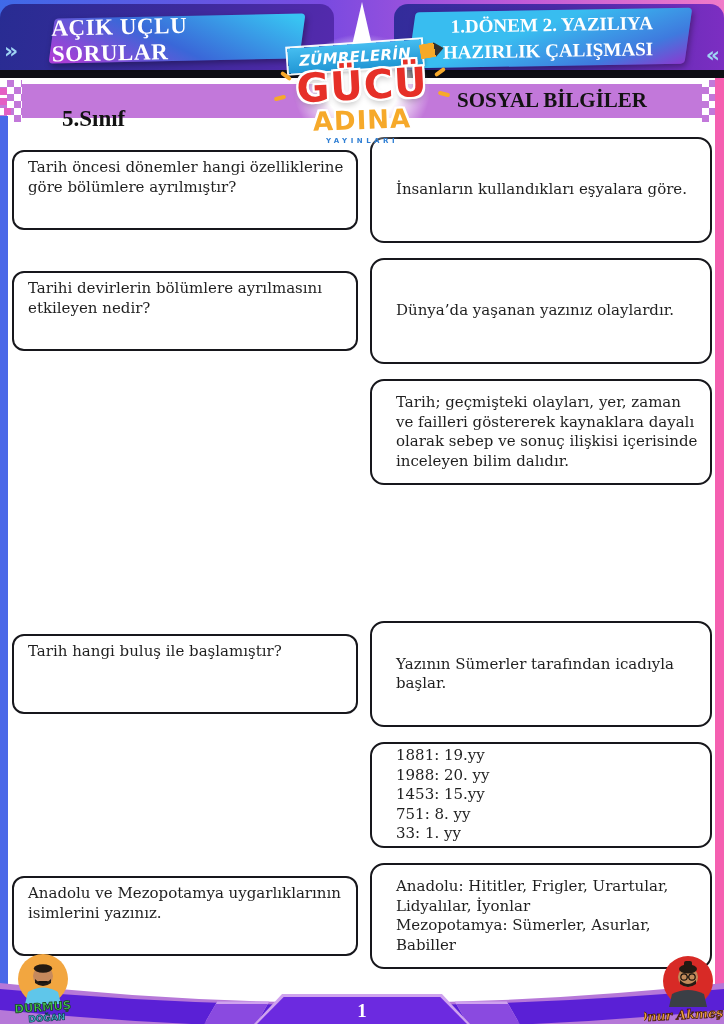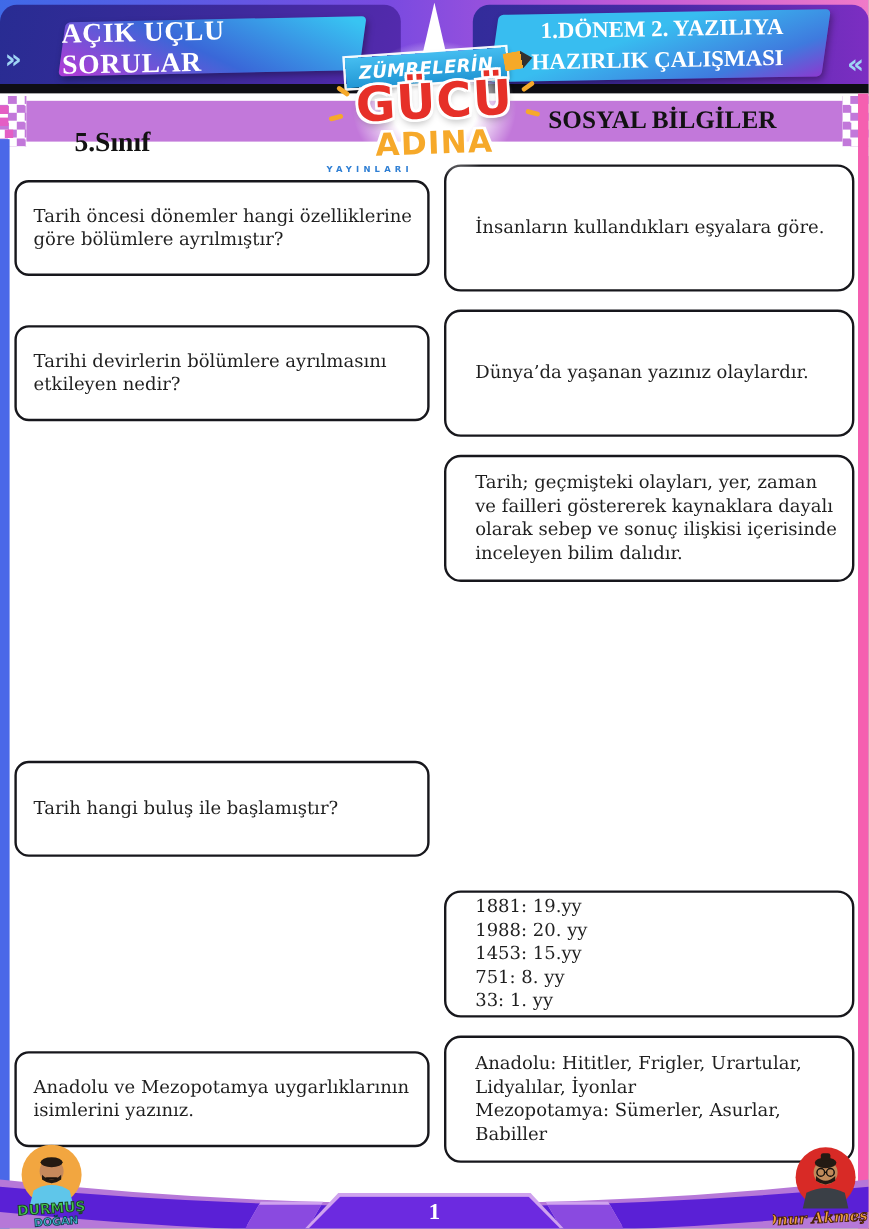--- a/index.html
+++ b/index.html
@@ -57,38 +57,38 @@
         background:linear-gradient(90deg,#f6a928 0 62%,#33302e 62%);
         clip-path:polygon(0 0,62% 0,100% 50%,62% 100%,0 100%);transform:rotate(-6deg);}
   .gucu{position:absolute;left:0;top:62px;width:100%;text-align:center;transform:rotate(-3deg);
         font:900 40px "DejaVu Sans",sans-serif;letter-spacing:1px;color:#e63028;
         text-shadow:-2px 0 0 #fff,2px 0 0 #fff,0 -2px 0 #fff,0 2px 0 #fff,
           -2px -2px 0 #fff,2px -2px 0 #fff,-2px 2px 0 #fff,2px 2px 0 #fff,0 4px 6px rgba(0,0,0,.25);}
   .adina{position:absolute;left:0;top:105px;width:100%;text-align:center;transform:rotate(-2deg);
         font:900 26px "DejaVu Sans",sans-serif;letter-spacing:1px;color:#f6a92a;
         text-shadow:-2px 0 0 #fff,2px 0 0 #fff,0 -2px 0 #fff,0 2px 0 #fff,
           -2px -2px 0 #fff,2px -2px 0 #fff,-2px 2px 0 #fff,2px 2px 0 #fff;}
-  .yayin{position:absolute;left:0;top:137px;width:100%;text-align:left;
+  .yayin{position:absolute;left:0;top:137px;width:100%;text-align:center;
         font:800 7px "DejaVu Sans",sans-serif;letter-spacing:3.5px;color:#2f7fd4;}
   .spark{position:absolute;width:12px;height:4px;border-radius:2px;background:#f6a92a;}
   .sp1{left:8px;top:74px;transform:rotate(35deg);}
   .sp2{left:2px;top:96px;transform:rotate(-15deg);}
   .sp3{right:6px;top:70px;transform:rotate(-35deg);}
   .sp4{right:2px;top:92px;transform:rotate(15deg);}
 
   
   .edge-l{position:absolute;left:0;top:116px;bottom:0;width:8px;background:#4a68e8;}
   .edge-r{position:absolute;right:0;top:78px;bottom:0;width:9px;background:#f55fb0;}
 
   
   .qa-list{position:absolute;left:12px;top:137px;width:700px;}
   .qa-row{position:relative;height:106px;margin-bottom:15px;}
   .q-box{position:absolute;left:0;top:50%;transform:translateY(-50%);width:346px;height:80px;
         border:2.5px solid #17171c;border-radius:12px;background:#fff;box-sizing:border-box;
-        display:flex;align-items:center;padding:6px 12px 6px 14px;}
+        display:flex;align-items:flex-start;padding:6px 12px 6px 14px;}
   .a-box{position:absolute;right:0;top:0;width:342px;height:106px;
         border:2.5px solid #17171c;border-radius:14px;background:#fff;box-sizing:border-box;
         display:flex;align-items:center;padding:6px 10px 6px 24px;}
   .q-box .txt,.a-box .txt{font-size:15px;line-height:1.3;color:#1f1f1f;white-space:pre-line;}
 
   
   .footer-svg{position:absolute;left:0;bottom:0;z-index:5;pointer-events:none;}
   .wing{position:absolute;bottom:0;width:52px;height:20px;background:#8a4ae0;
         box-shadow:0 -2.5px 0 #cfa2ee;z-index:6;}
   .wing-l{left:50%;margin-left:-152px;transform:skewX(-30deg);}
@@ -171,20 +171,23 @@
       <div class="a-box">
           <span class="txt">Tarih; geçmişteki olayları, yer, zaman ve failleri göstererek kaynaklara dayalı olarak sebep ve sonuç ilişkisi içerisinde inceleyen bilim dalıdır.</span>
         </div>
     </div>
     <div class="qa-row">
     </div>
     <div class="qa-row">
       <div class="q-box">
           <span class="txt">Tarih hangi buluş ile başlamıştır?</span>
         </div>
+      <div class="a-box">
+          <span class="txt">Yazının Sümerler tarafından icadıyla başlar.</span>
+        </div>
     </div>
     <div class="qa-row">
       <div class="a-box">
           <span class="txt">1881: 19.yy
 1988: 20. yy
 1453: 15.yy
 751: 8. yy
 33: 1. yy</span>
         </div>
     </div>

